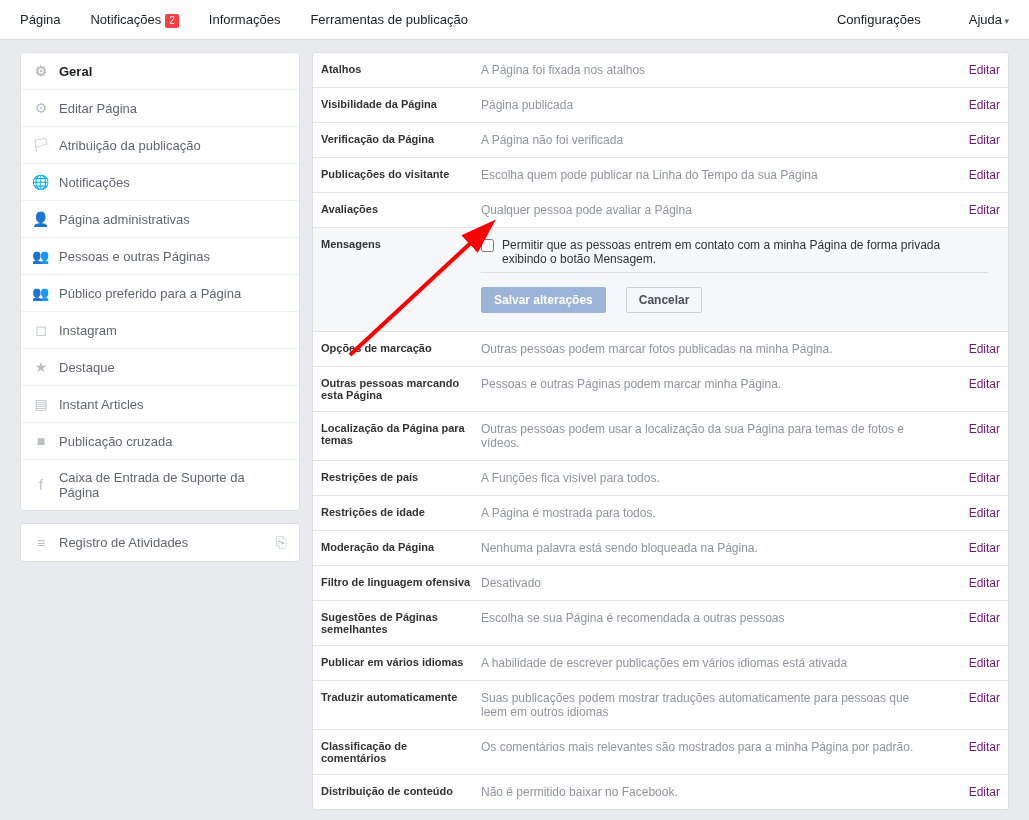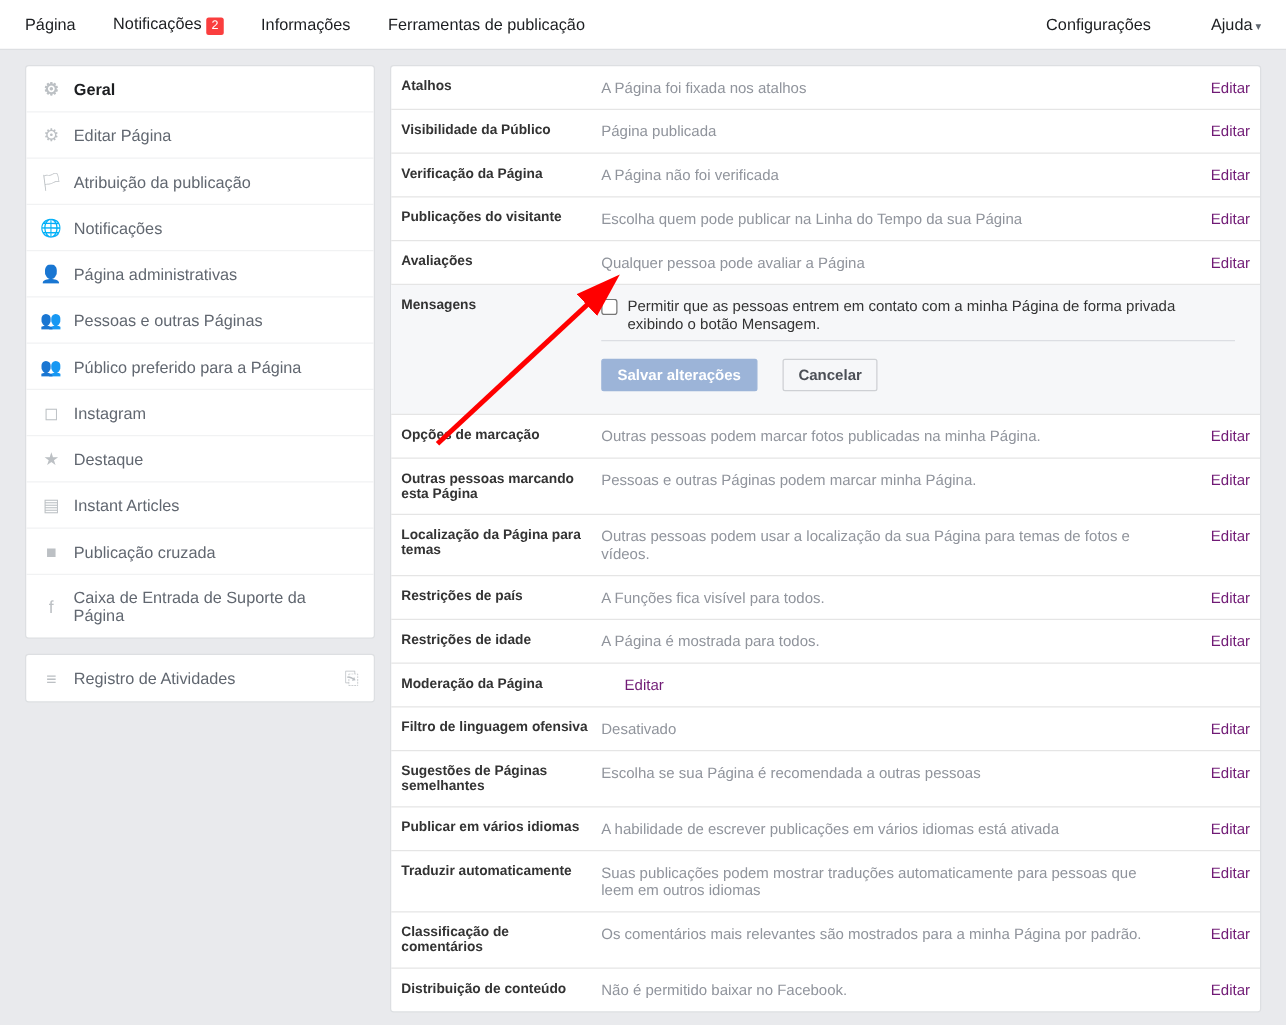--- a/index.html
+++ b/index.html
@@ -240,21 +240,21 @@
     </div>
 
   <div class="col-main">
     <div class="settings" id="settings-list">
         <div class="srow">
           <div class="slabel">Atalhos</div>
           <div class="sval">A Página foi fixada nos atalhos</div>
           <div class="sedit"><a>Editar</a></div>
         </div>
         <div class="srow">
-          <div class="slabel">Visibilidade da Público</div>
+          <div class="slabel">Visibilidade da Página</div>
           <div class="sval">Página publicada</div>
           <div class="sedit"><a>Editar</a></div>
         </div>
         <div class="srow">
           <div class="slabel">Verificação da Página</div>
           <div class="sval">A Página não foi verificada</div>
           <div class="sedit"><a>Editar</a></div>
         </div>
         <div class="srow">
           <div class="slabel">Publicações do visitante</div>
@@ -299,20 +299,21 @@
           <div class="sval">A Funções fica visível para todos.</div>
           <div class="sedit"><a>Editar</a></div>
         </div>
         <div class="srow">
           <div class="slabel">Restrições de idade</div>
           <div class="sval">A Página é mostrada para todos.</div>
           <div class="sedit"><a>Editar</a></div>
         </div>
         <div class="srow">
           <div class="slabel">Moderação da Página</div>
+          <div class="sval">Nenhuma palavra está sendo bloqueada na Página.</div>
           <div class="sedit"><a>Editar</a></div>
         </div>
         <div class="srow">
           <div class="slabel">Filtro de linguagem ofensiva</div>
           <div class="sval">Desativado</div>
           <div class="sedit"><a>Editar</a></div>
         </div>
         <div class="srow">
           <div class="slabel">Sugestões de Páginas semelhantes</div>
           <div class="sval">Escolha se sua Página é recomendada a outras pessoas</div>

